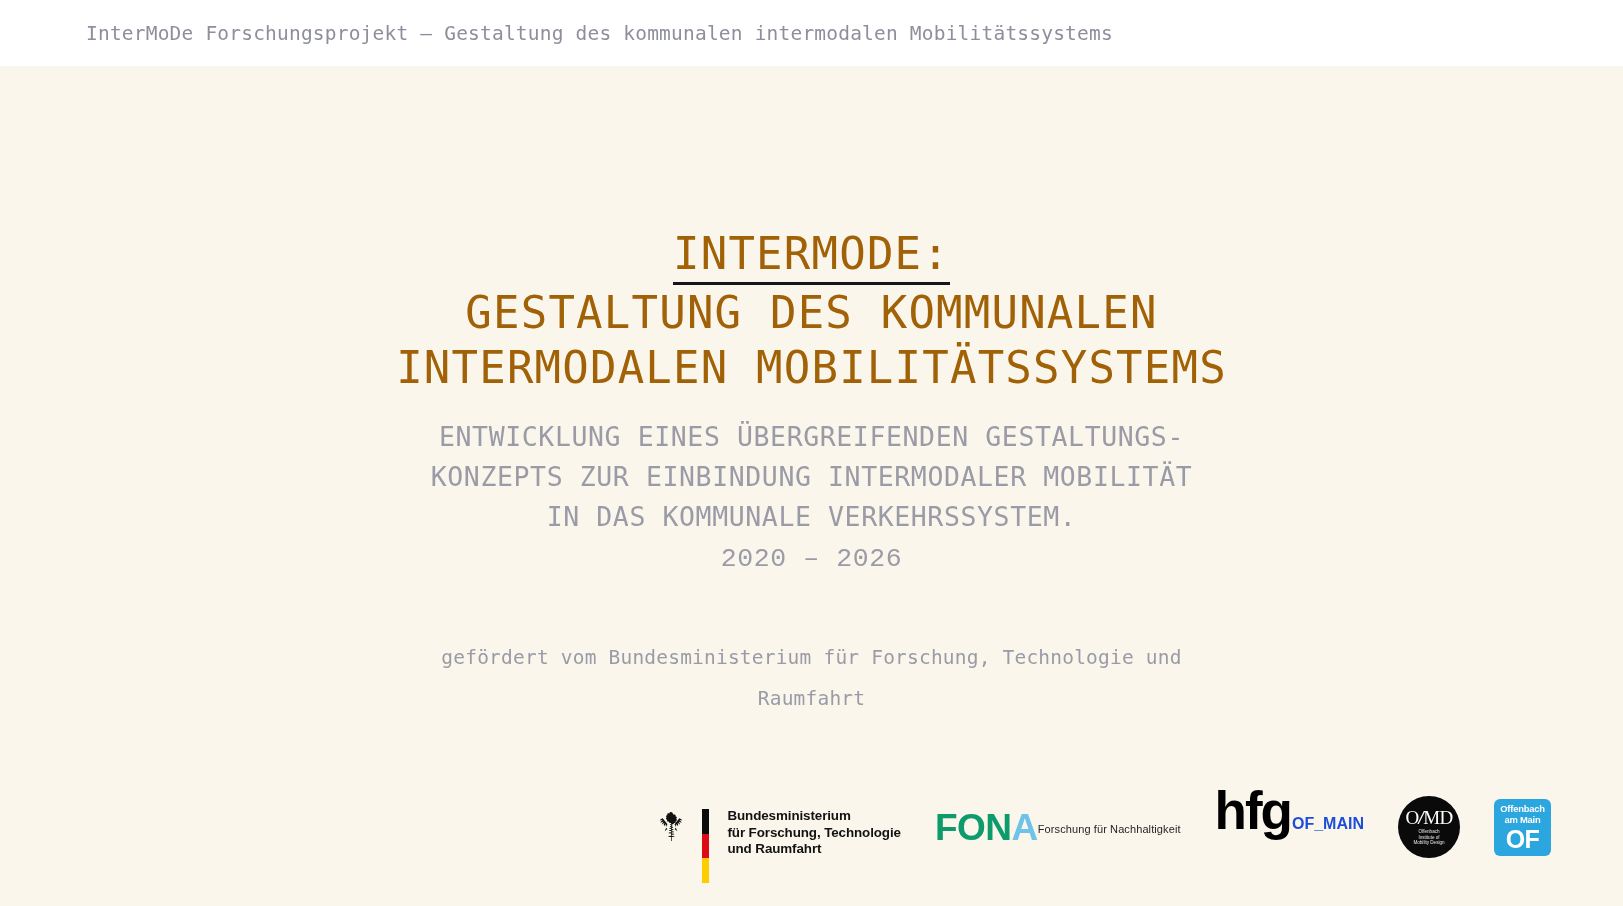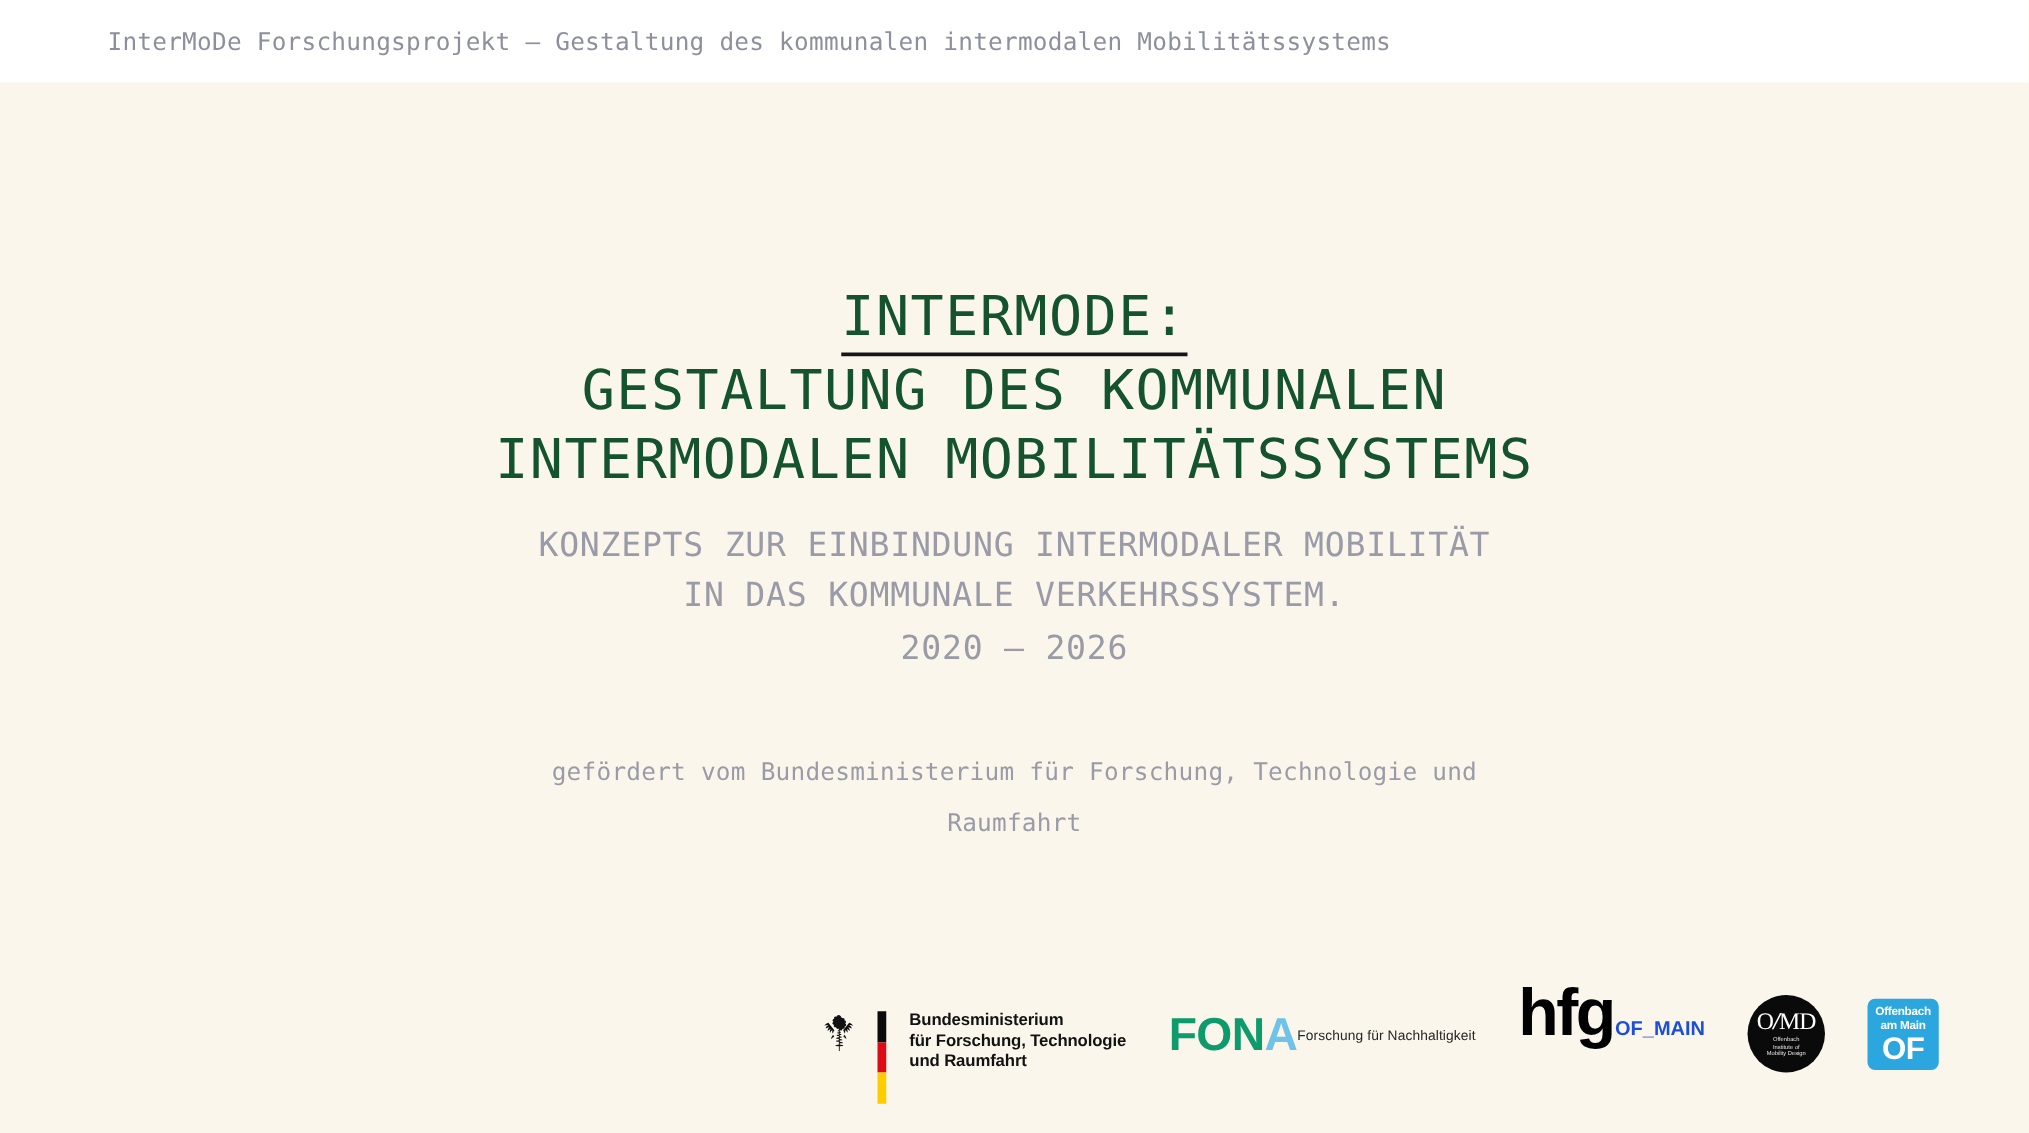--- a/index.html
+++ b/index.html
@@ -54,21 +54,21 @@
   }
 
   .hero {
     width: 100%;
     text-align: center;
     padding-top: 160px;
   }
 
   .title-block {
     font-family: "DejaVu Sans Mono", "Liberation Mono", monospace;
-    color: #14532d;
+    color: #a16207;
     font-size: 44px;
     line-height: 55px;
     letter-spacing: 1.2px;
     font-weight: 400;
   }
 
   .title-line-1 {
     display: inline-block;
     border-bottom: 3px solid #16161a;
     padding-bottom: 1px;
@@ -85,20 +85,21 @@
     line-height: 40px;
     letter-spacing: 0.6px;
     color: #9a9ba6;
   }
 
   .subtitle-line { display: block; }
 
   .years-line {
     display: block;
     margin-top: 2px;
+    font-family: Liberation Mono, monospace;
   }
 
   .funding-block {
     margin-top: 58px;
     font-family: "DejaVu Sans Mono", "Liberation Mono", monospace;
     font-size: 19.5px;
     line-height: 41px;
     letter-spacing: 0.2px;
     color: #9a9ba6;
   }
@@ -295,20 +296,21 @@
 
     <div class="hero">
 
       <div class="title-block">
         <span class="title-line"><span class="title-line-1">INTERMODE:</span></span>
         <span class="title-line">GESTALTUNG DES KOMMUNALEN</span>
         <span class="title-line">INTERMODALEN MOBILITÄTSSYSTEMS</span>
       </div>
 
       <div class="subtitle-block">
+        <span class="subtitle-line">ENTWICKLUNG EINES ÜBERGREIFENDEN GESTALTUNGS-</span>
         <span class="subtitle-line">KONZEPTS ZUR EINBINDUNG INTERMODALER MOBILITÄT</span>
         <span class="subtitle-line">IN DAS KOMMUNALE VERKEHRSSYSTEM.</span>
         <span class="years-line">2020 – 2026</span>
       </div>
 
       <div class="funding-block">
         <span class="funding-line">gefördert vom Bundesministerium für Forschung, Technologie und</span>
         <span class="funding-line">Raumfahrt</span>
       </div>
 

